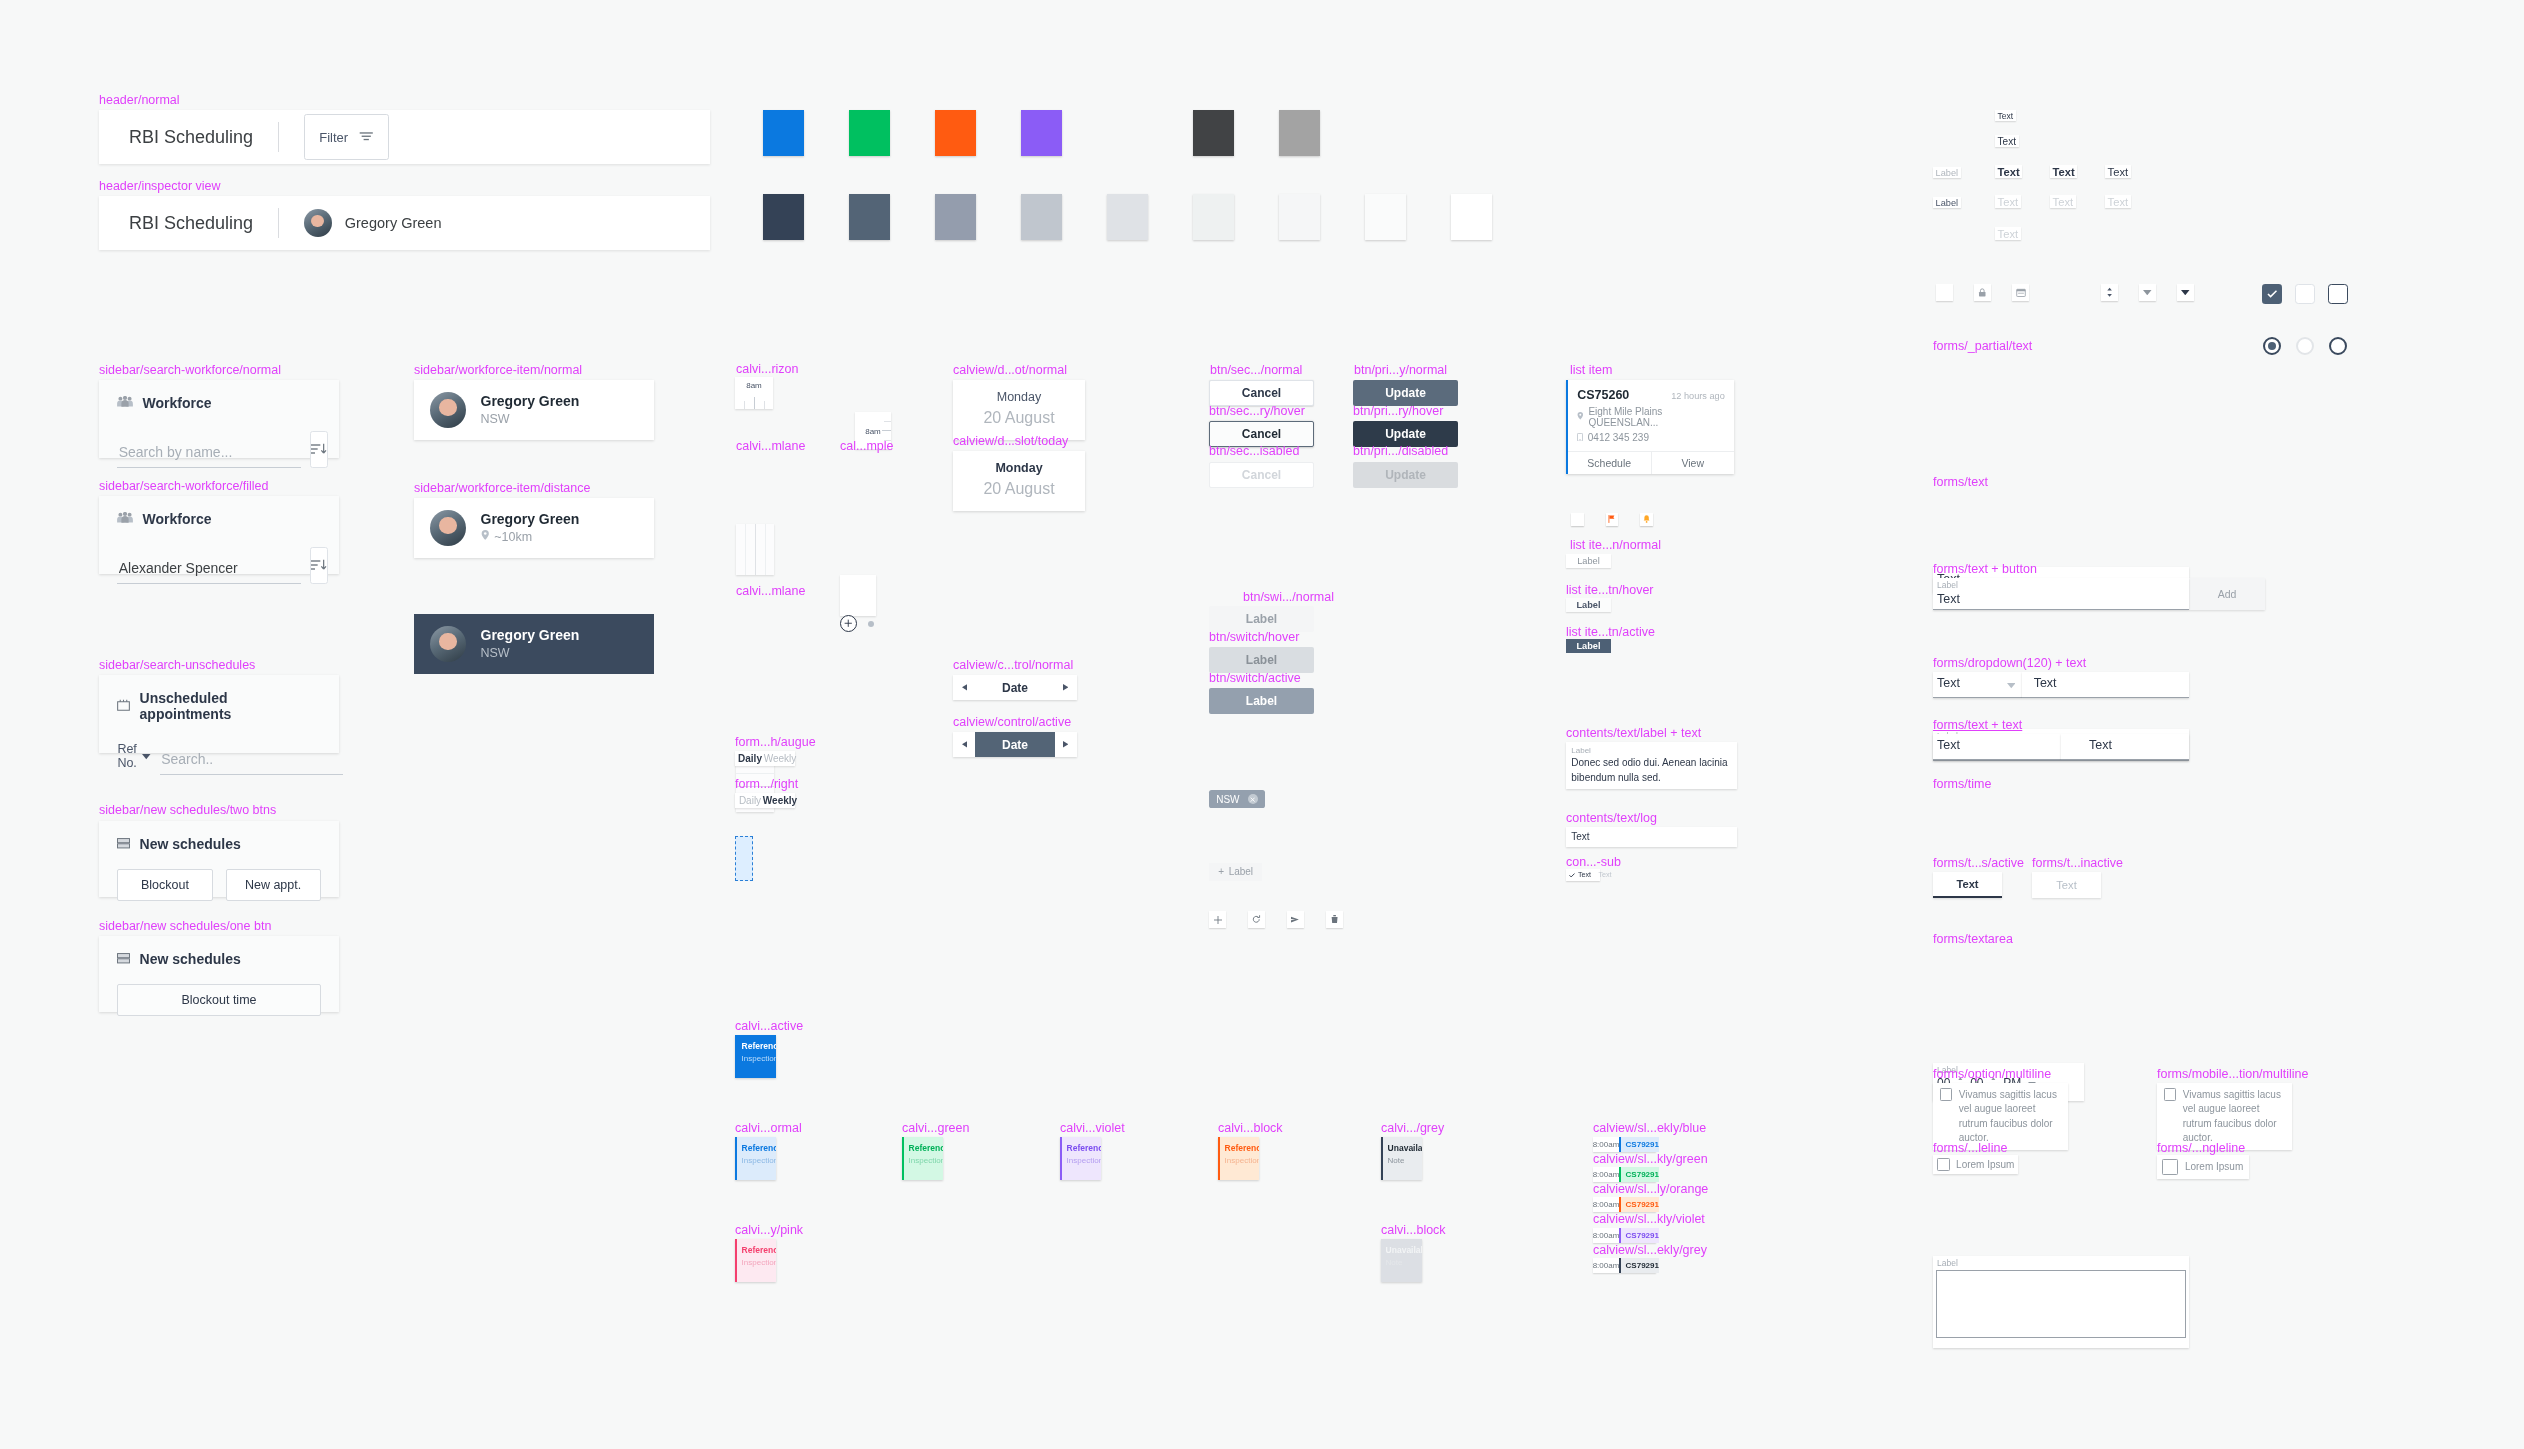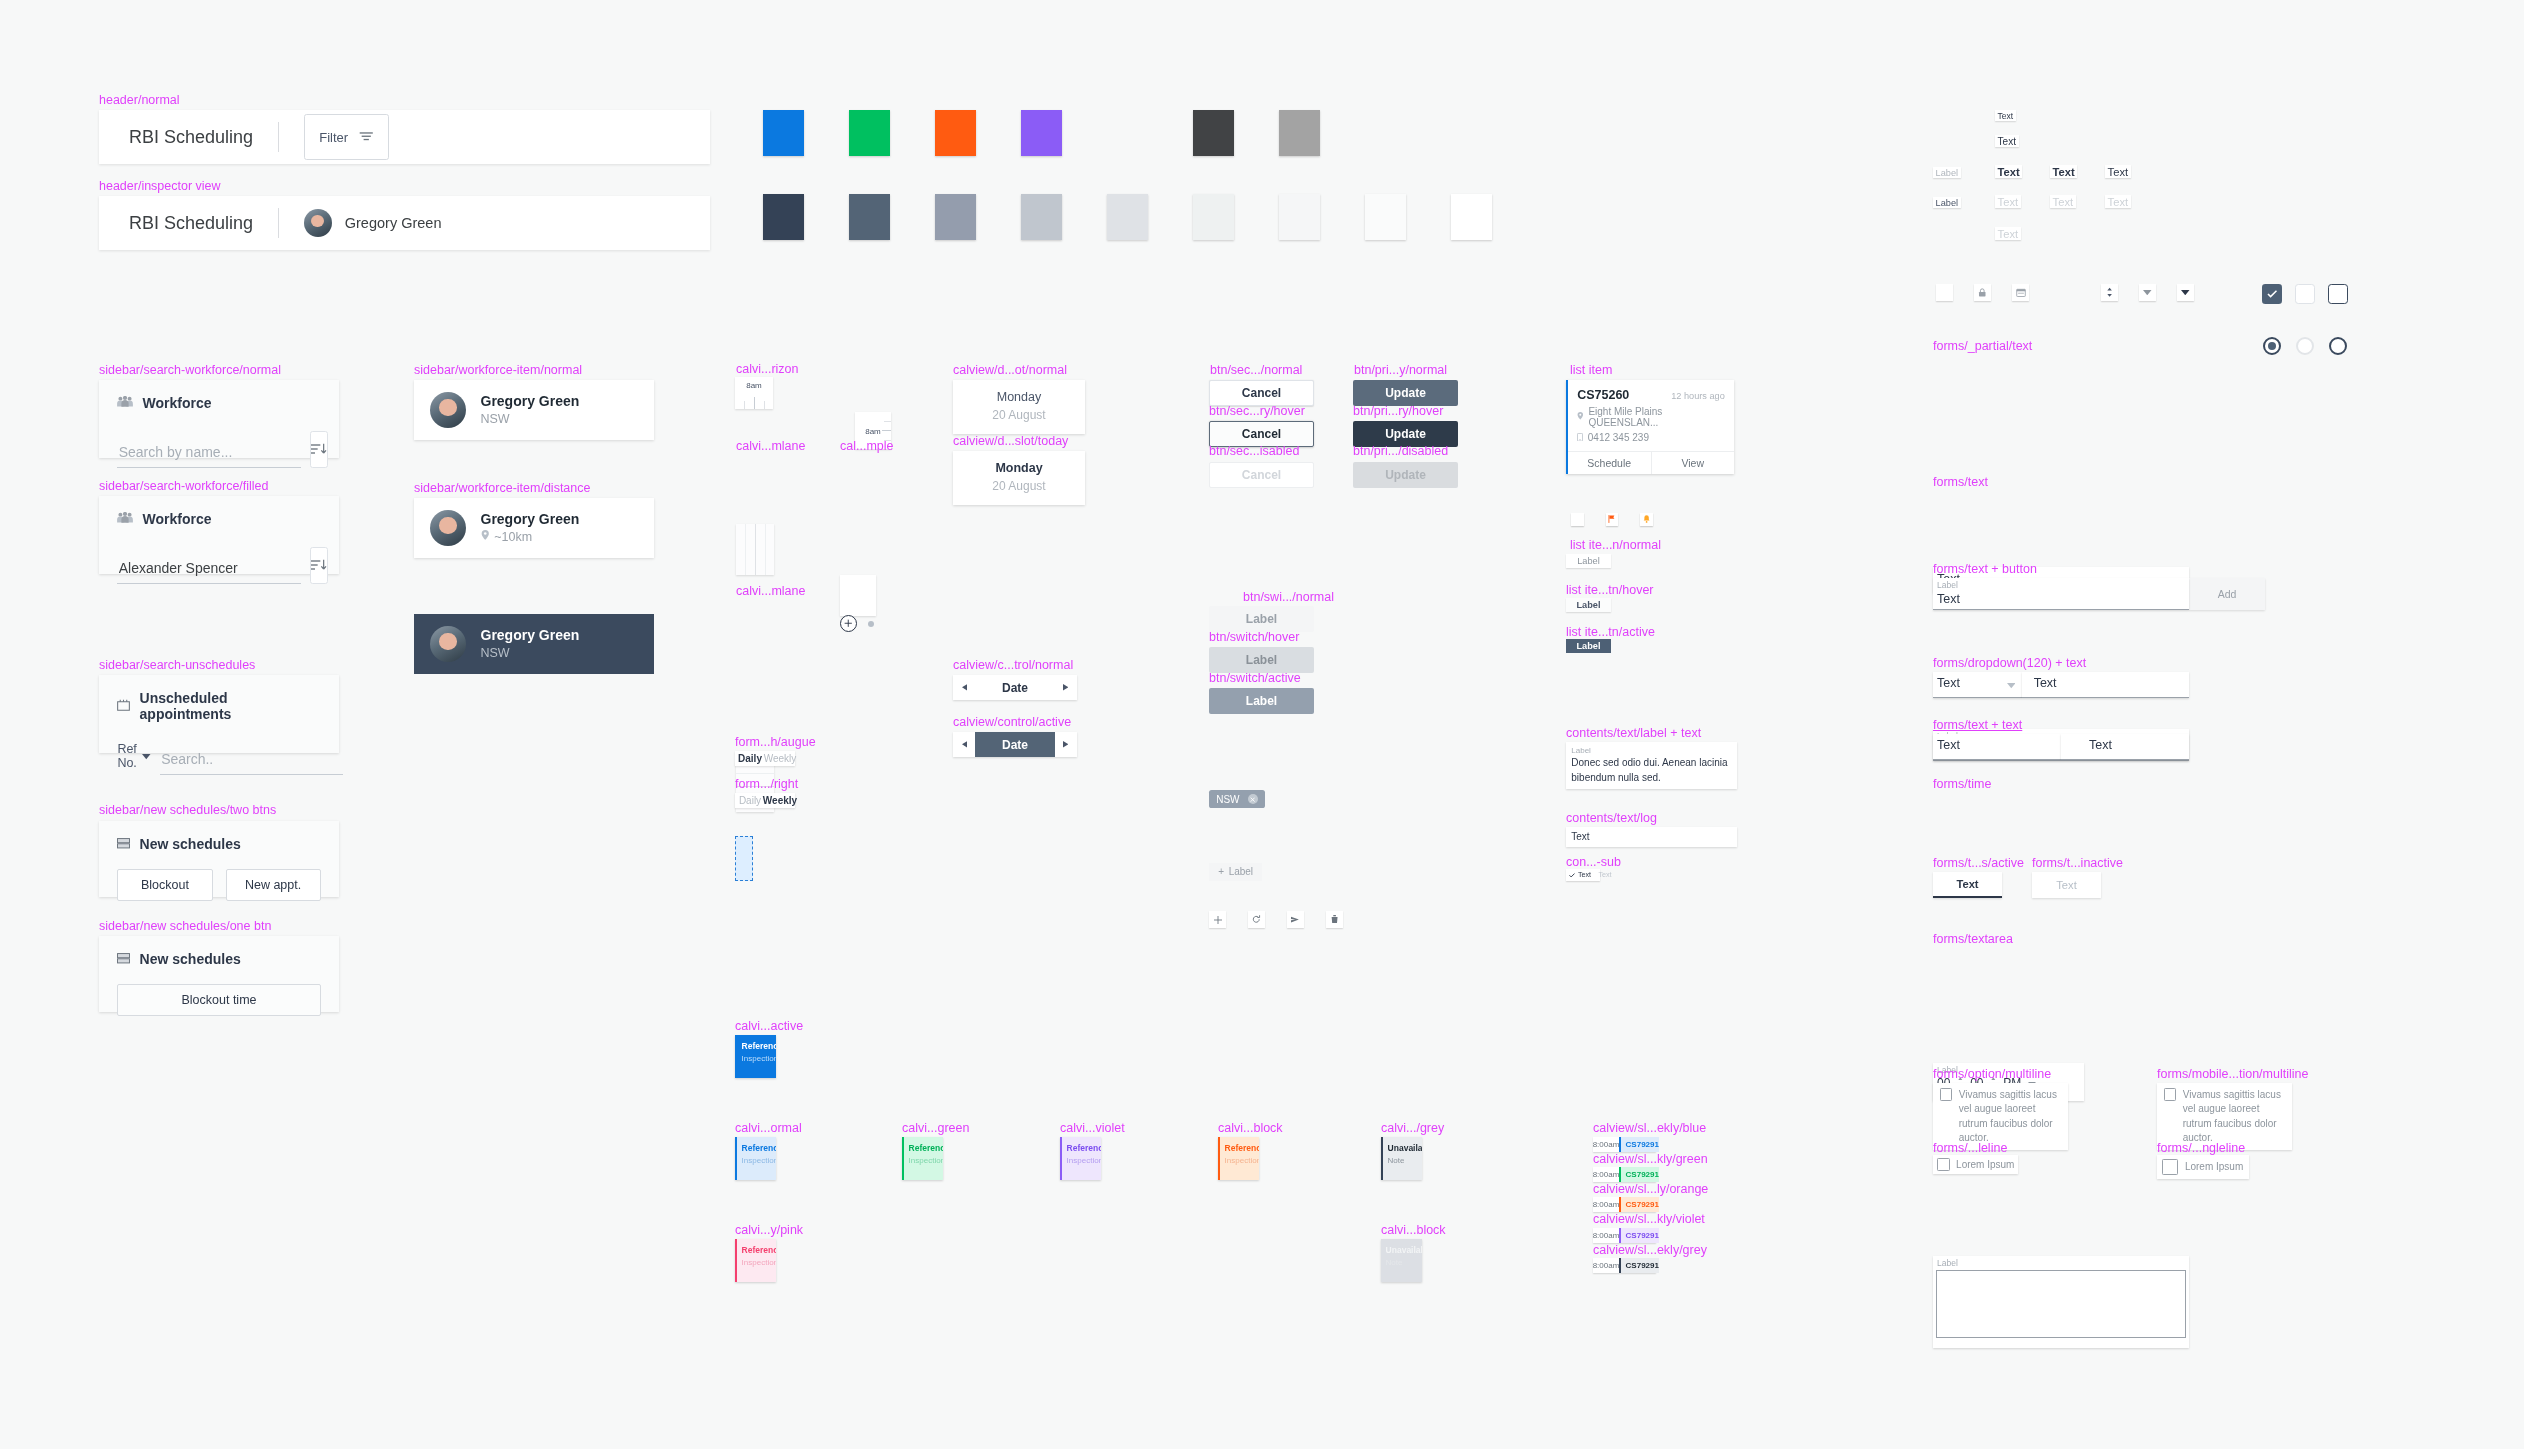--- a/index.html
+++ b/index.html
@@ -89,21 +89,21 @@
   .wf-item.sel .wf-name { color:#fff; }
   .wf-item.sel .wf-sub { color:#b7bfc8; }
 
   
   .dateslot {
     width:132px; background:#fff; box-shadow:0 0.7px 2.6px rgba(0,0,0,.14);
     padding:9.2px 0 10.5px 0; text-align:center;
   }
   .ds-day { font-size:12.5px; color:#4a5568; line-height:1.4; }
   .ds-day.today { font-weight:bold; color:#2d3748; }
-  .ds-date { font-size:12px; color:#b0b6bd; line-height:1.4; }
+  .ds-date { font-size:16px; color:#b0b6bd; line-height:1.4; }
 
   
   .ctrl { display:flex; width:124px; box-shadow:0 0.7px 2px rgba(0,0,0,.14); }
   .ctrl-arrow {
     width:22.4px; height:25px; background:#fff;
     display:flex; align-items:center; justify-content:center;
   }
   .ctrl-mid { flex:1; height:25px; background:#fff; display:flex; align-items:center; justify-content:center;
     font-size:12px; font-weight:bold; color:#2d3748; }
   .ctrl-mid.active { background:#536476; color:#fff; }

